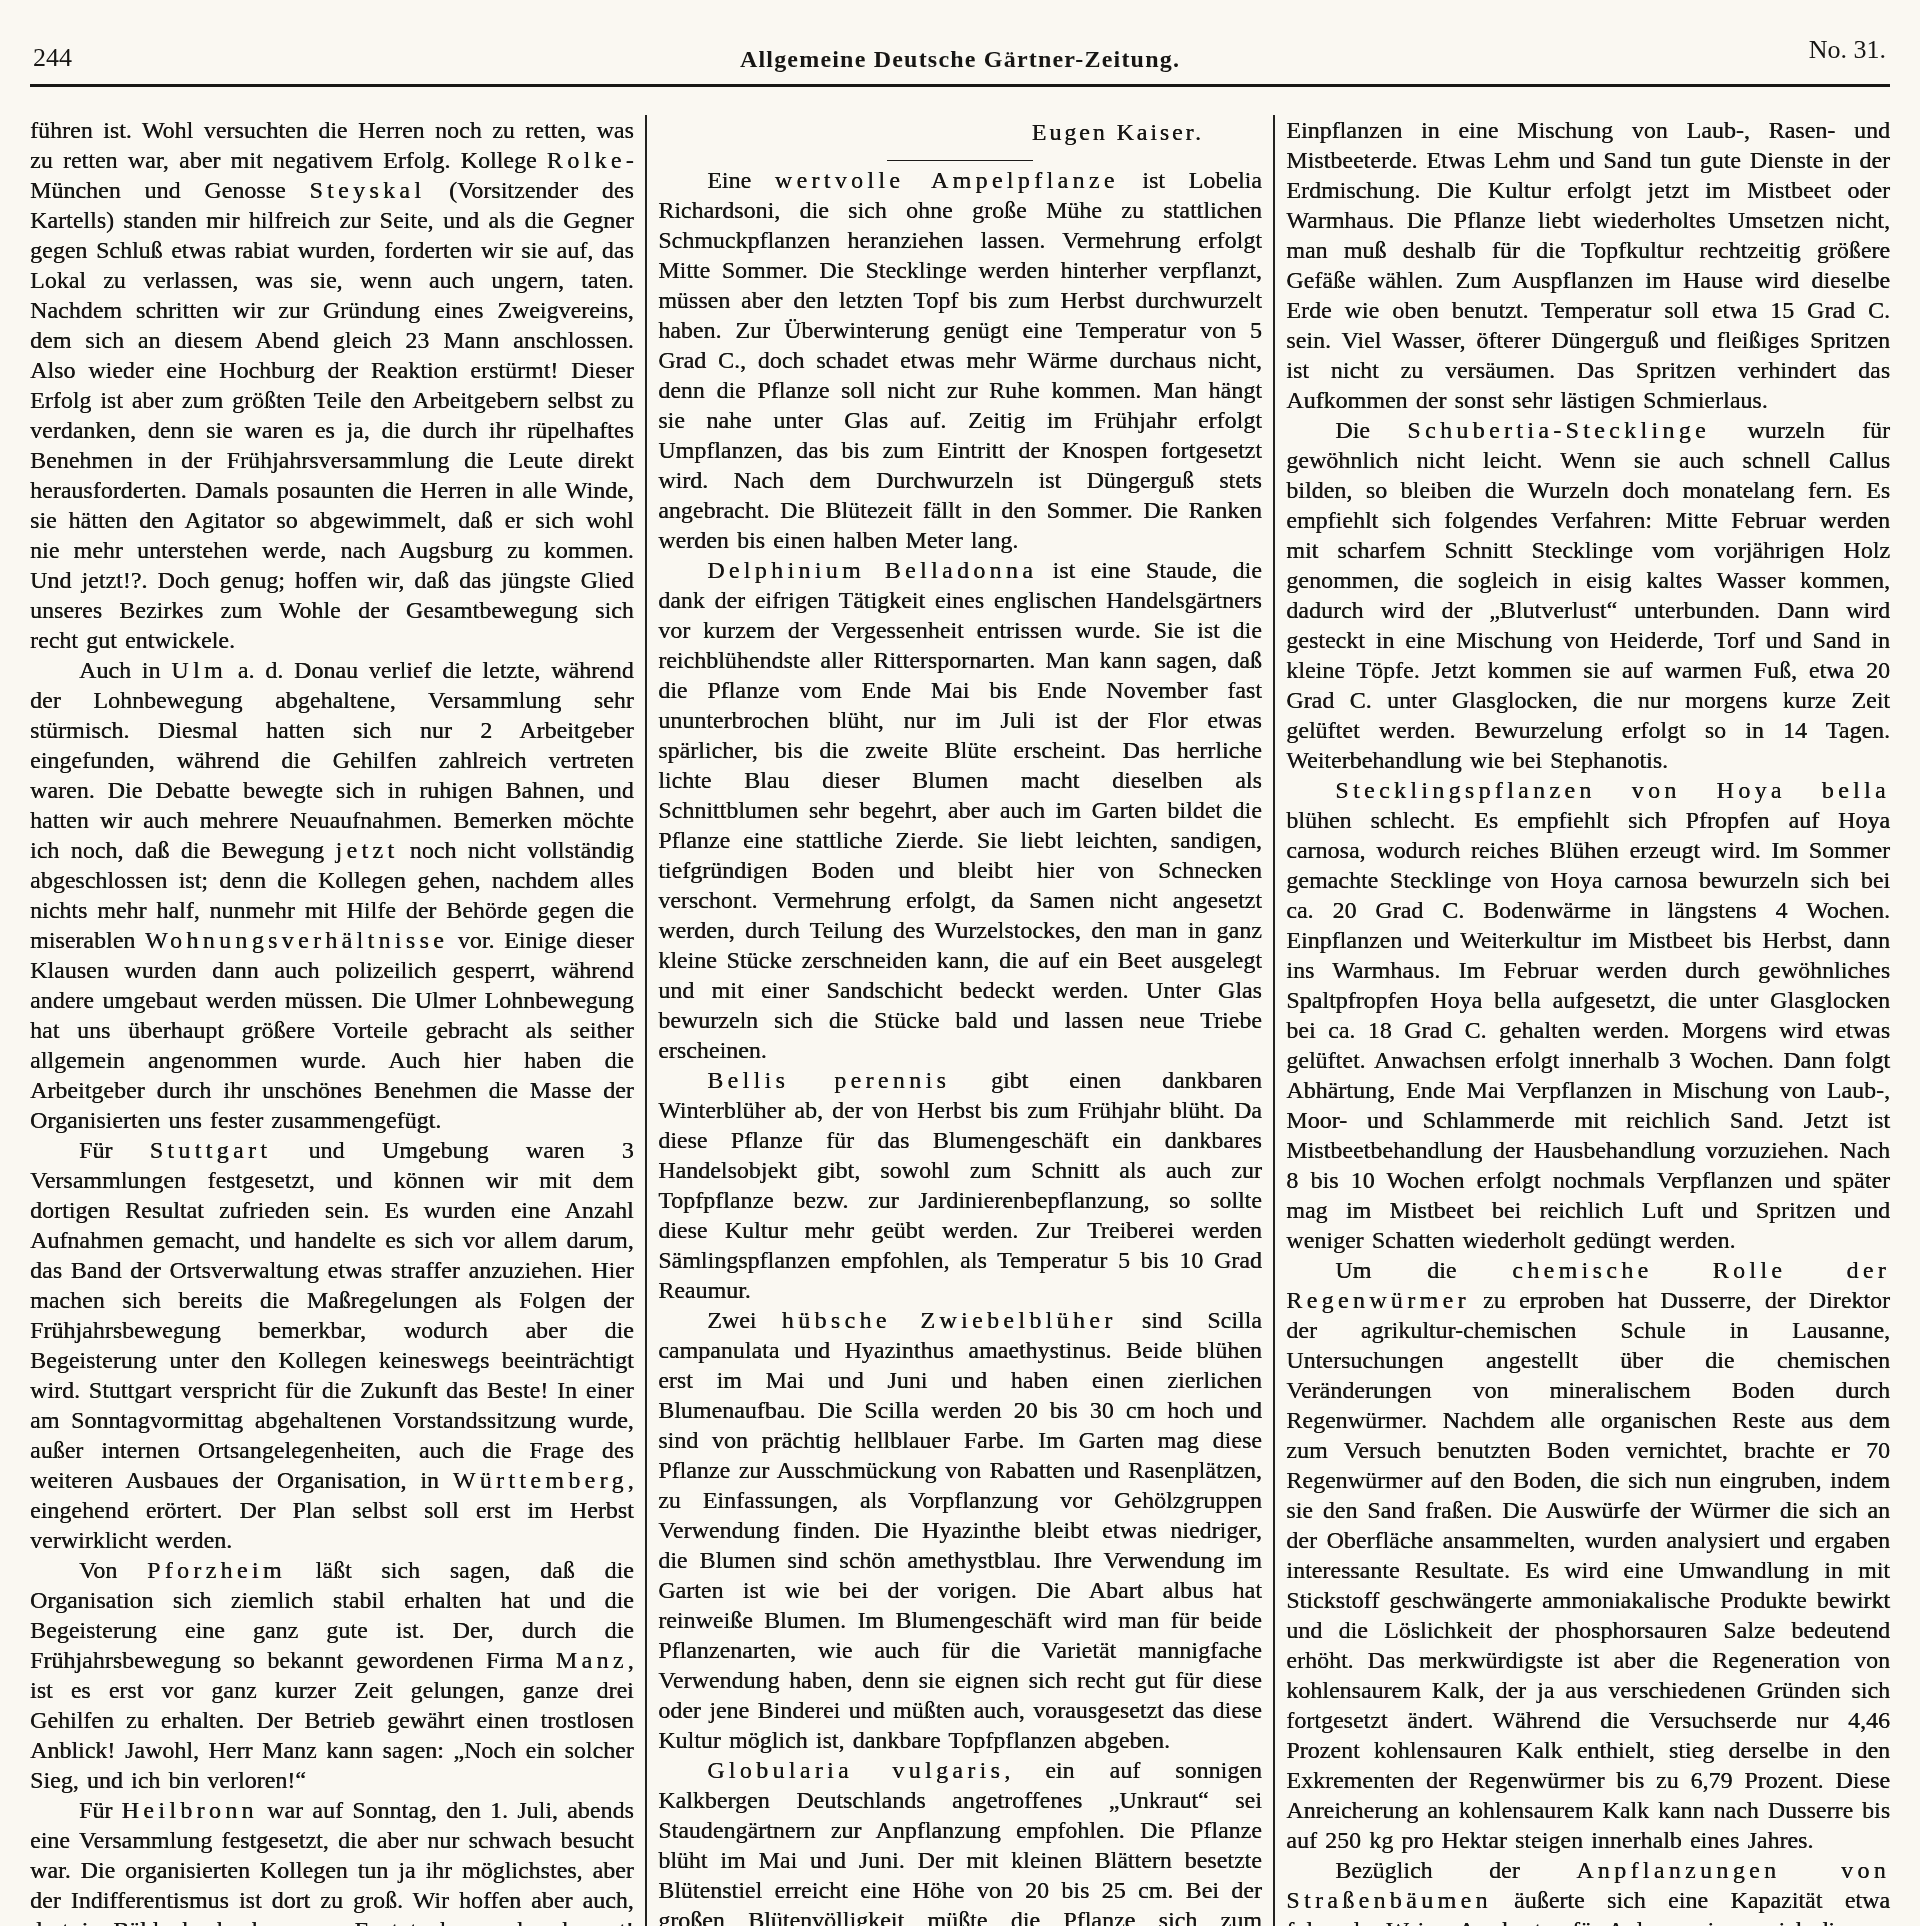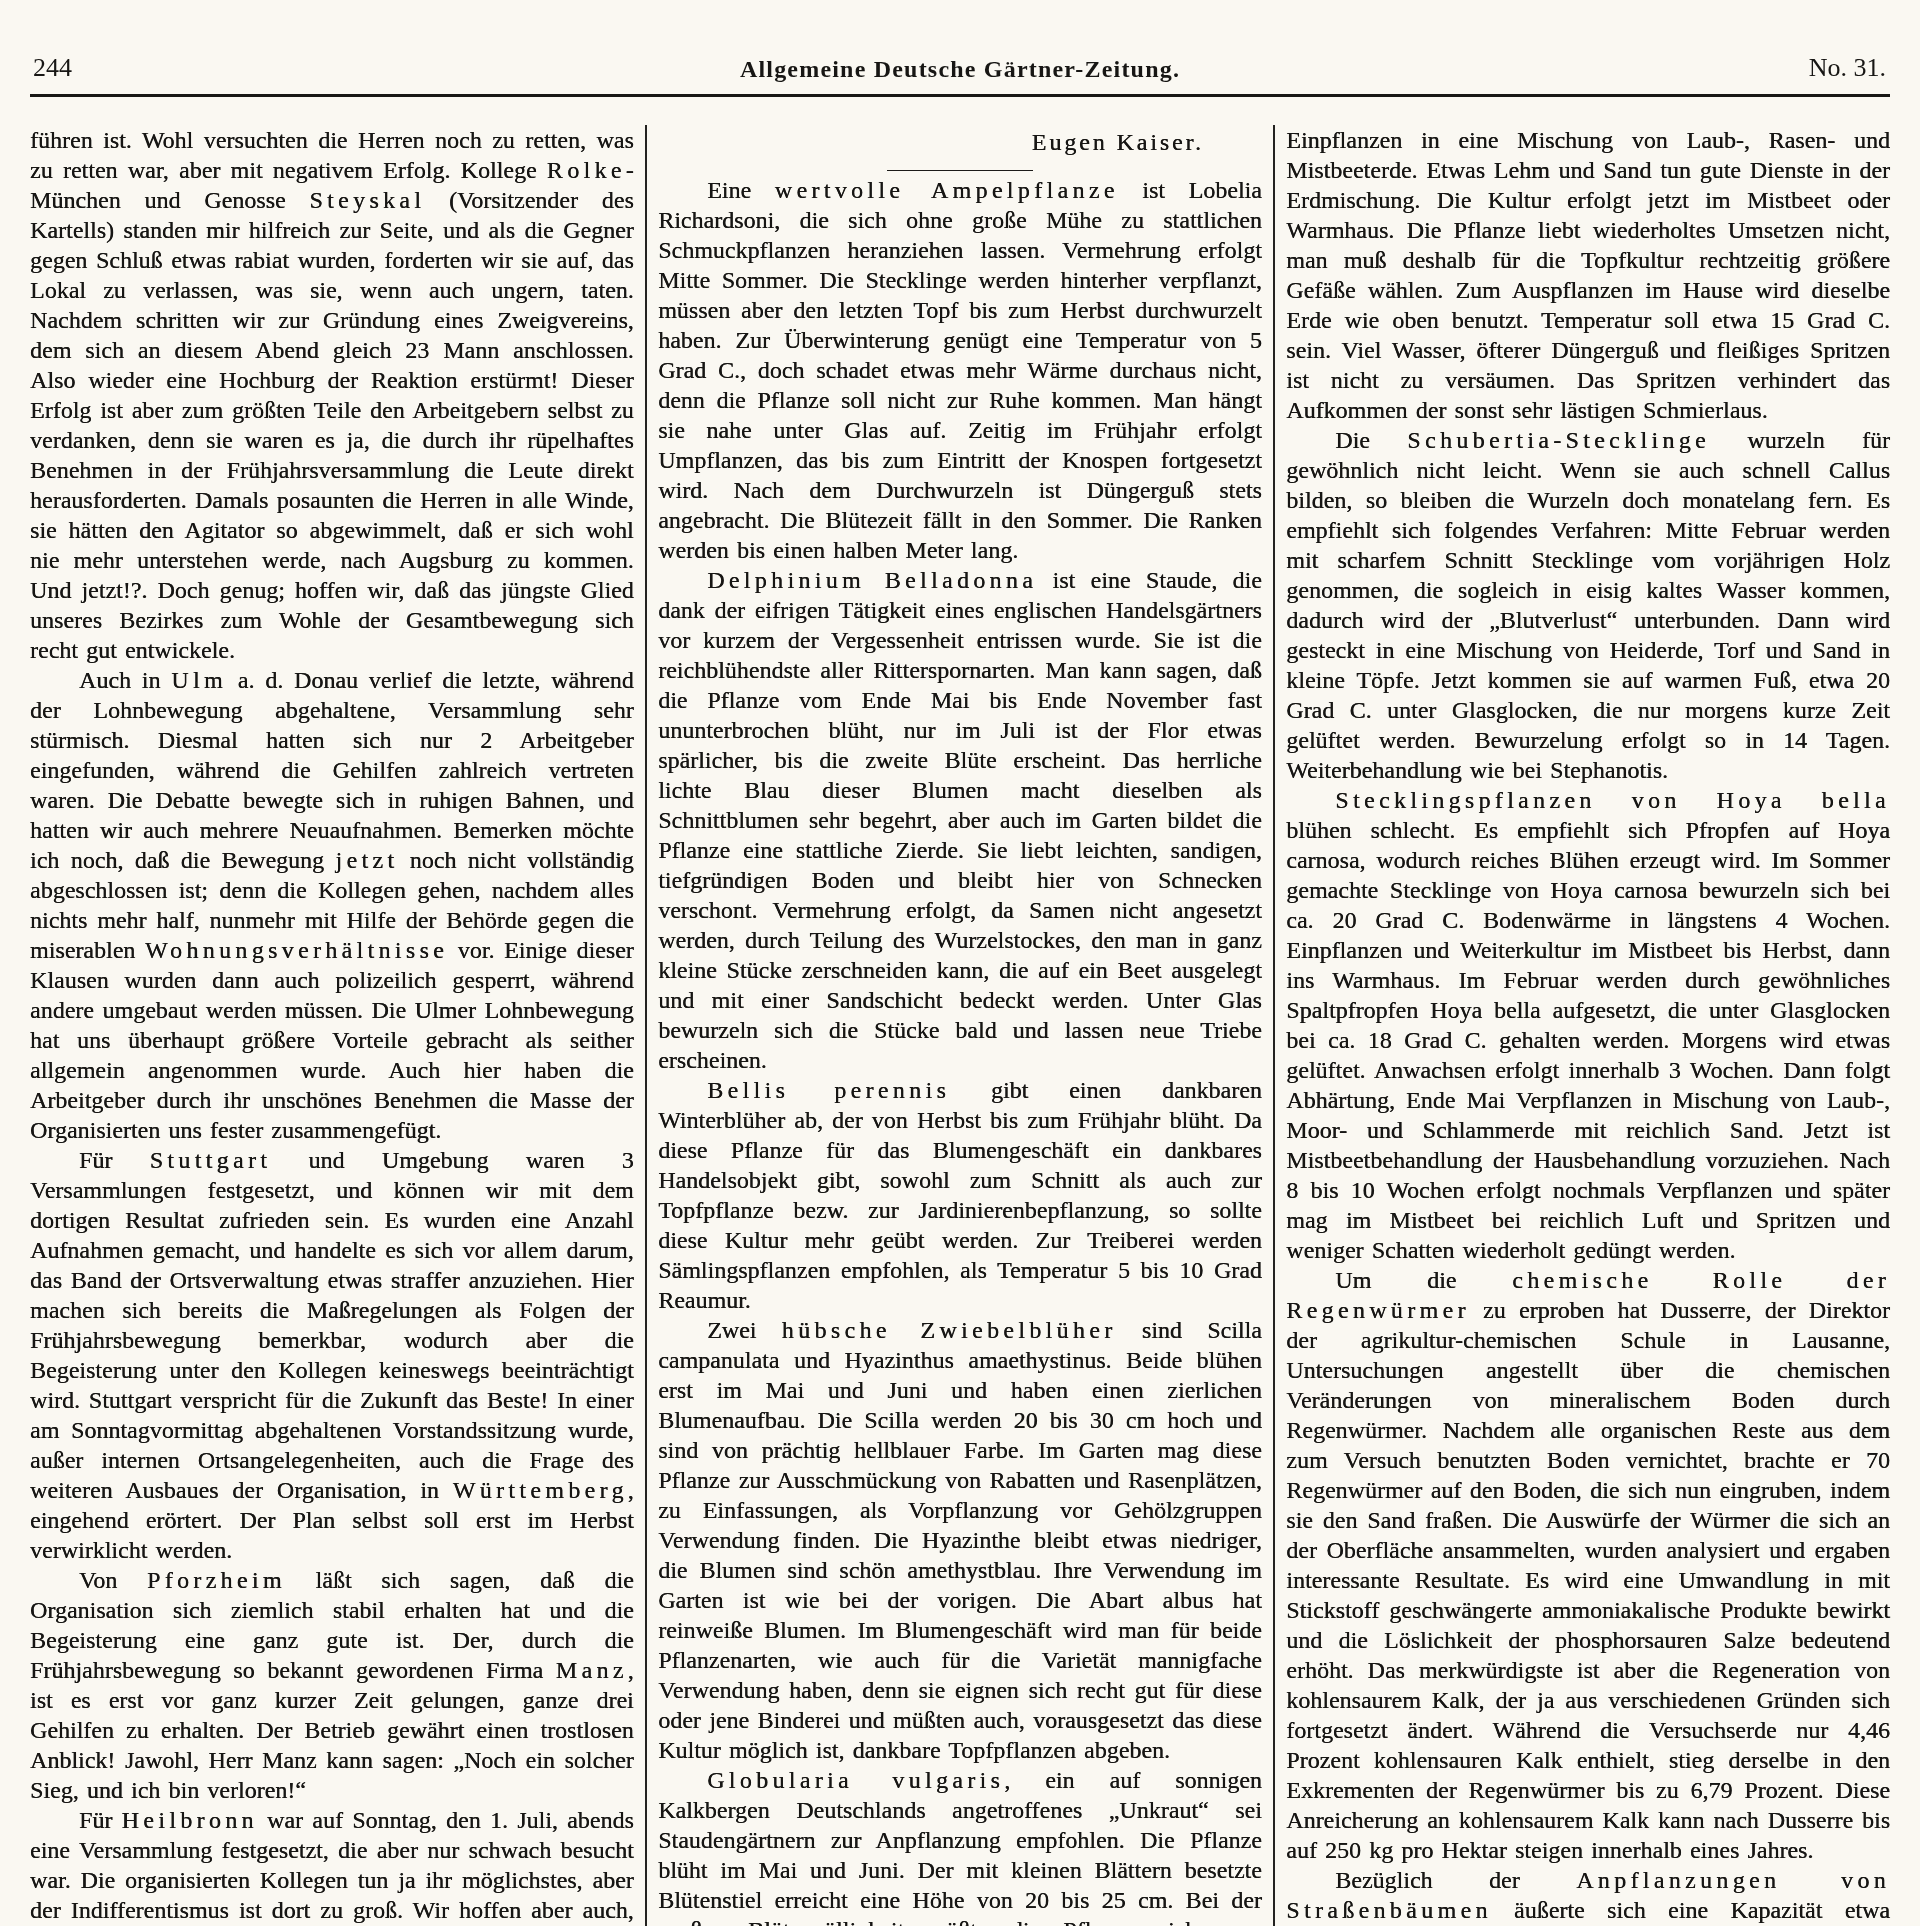--- a/index.html
+++ b/index.html
@@ -14,21 +14,21 @@
     background: #faf8f2;
     color: #171614;
     font-family: "Liberation Serif", "DejaVu Serif", serif;
     overflow: hidden;
     box-sizing: border-box;
     padding: 0 30px;
   }
   header.pagehead {
     position: relative;
     height: 58px;
-    padding-top: 23px;
+    padding-top: 13px;
   }
   .page-number {
     position: absolute;
     left: 3.1px;
     bottom: 0;
     font-size: 26px;
     line-height: 1;
   }
   .masthead {
     position: absolute;
@@ -37,21 +37,21 @@
     bottom: 0;
     font-size: 24px;
     font-weight: 700;
     letter-spacing: 1.2px;
     white-space: nowrap;
     line-height: 1;
   }
   .issue-number {
     position: absolute;
     right: 3.9px;
-    bottom: 0;
+    bottom: 8px;
     font-size: 26px;
     line-height: 1;
   }
   .header-rule {
     height: 3.1px;
     background: #181715;
     margin-top: 13px;
   }
   .columns {
     display: flex;

